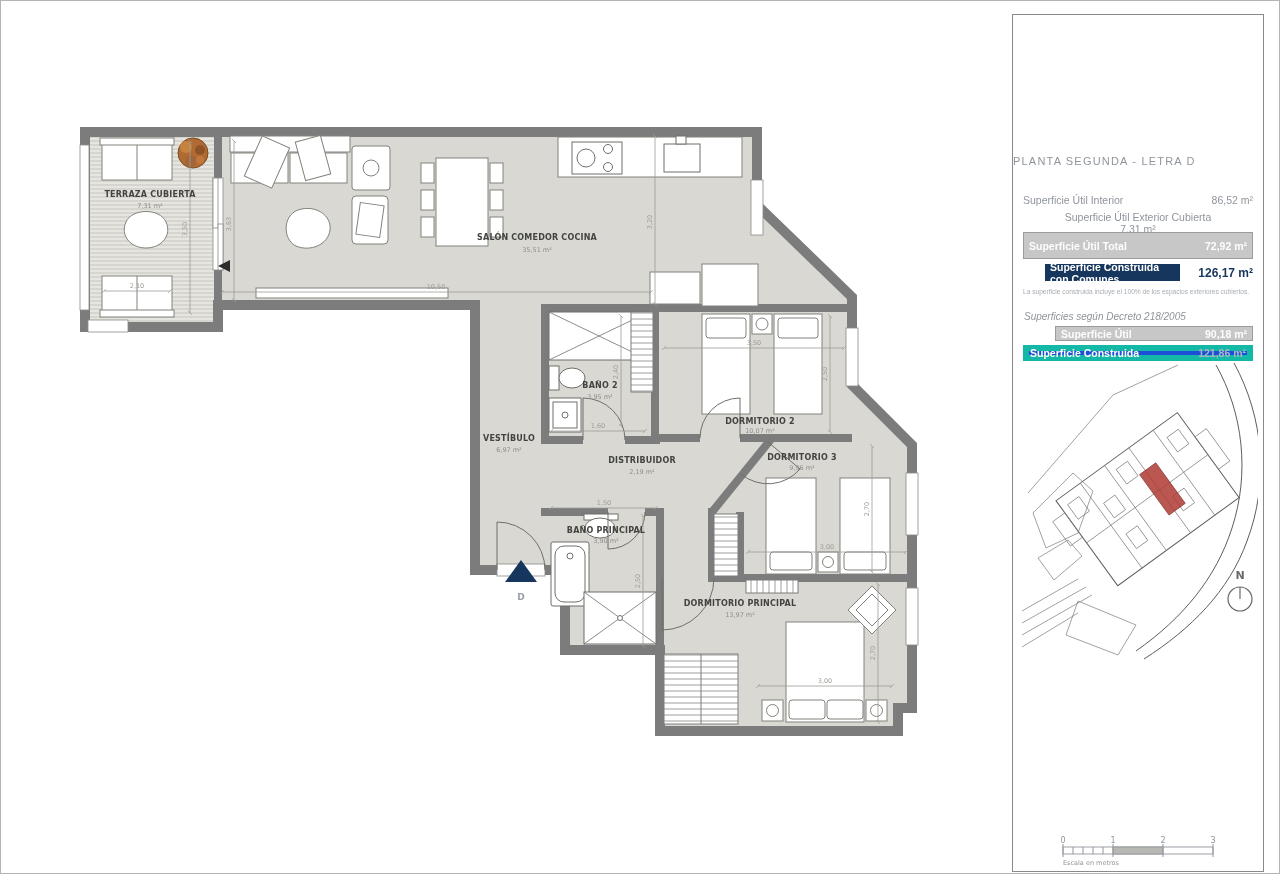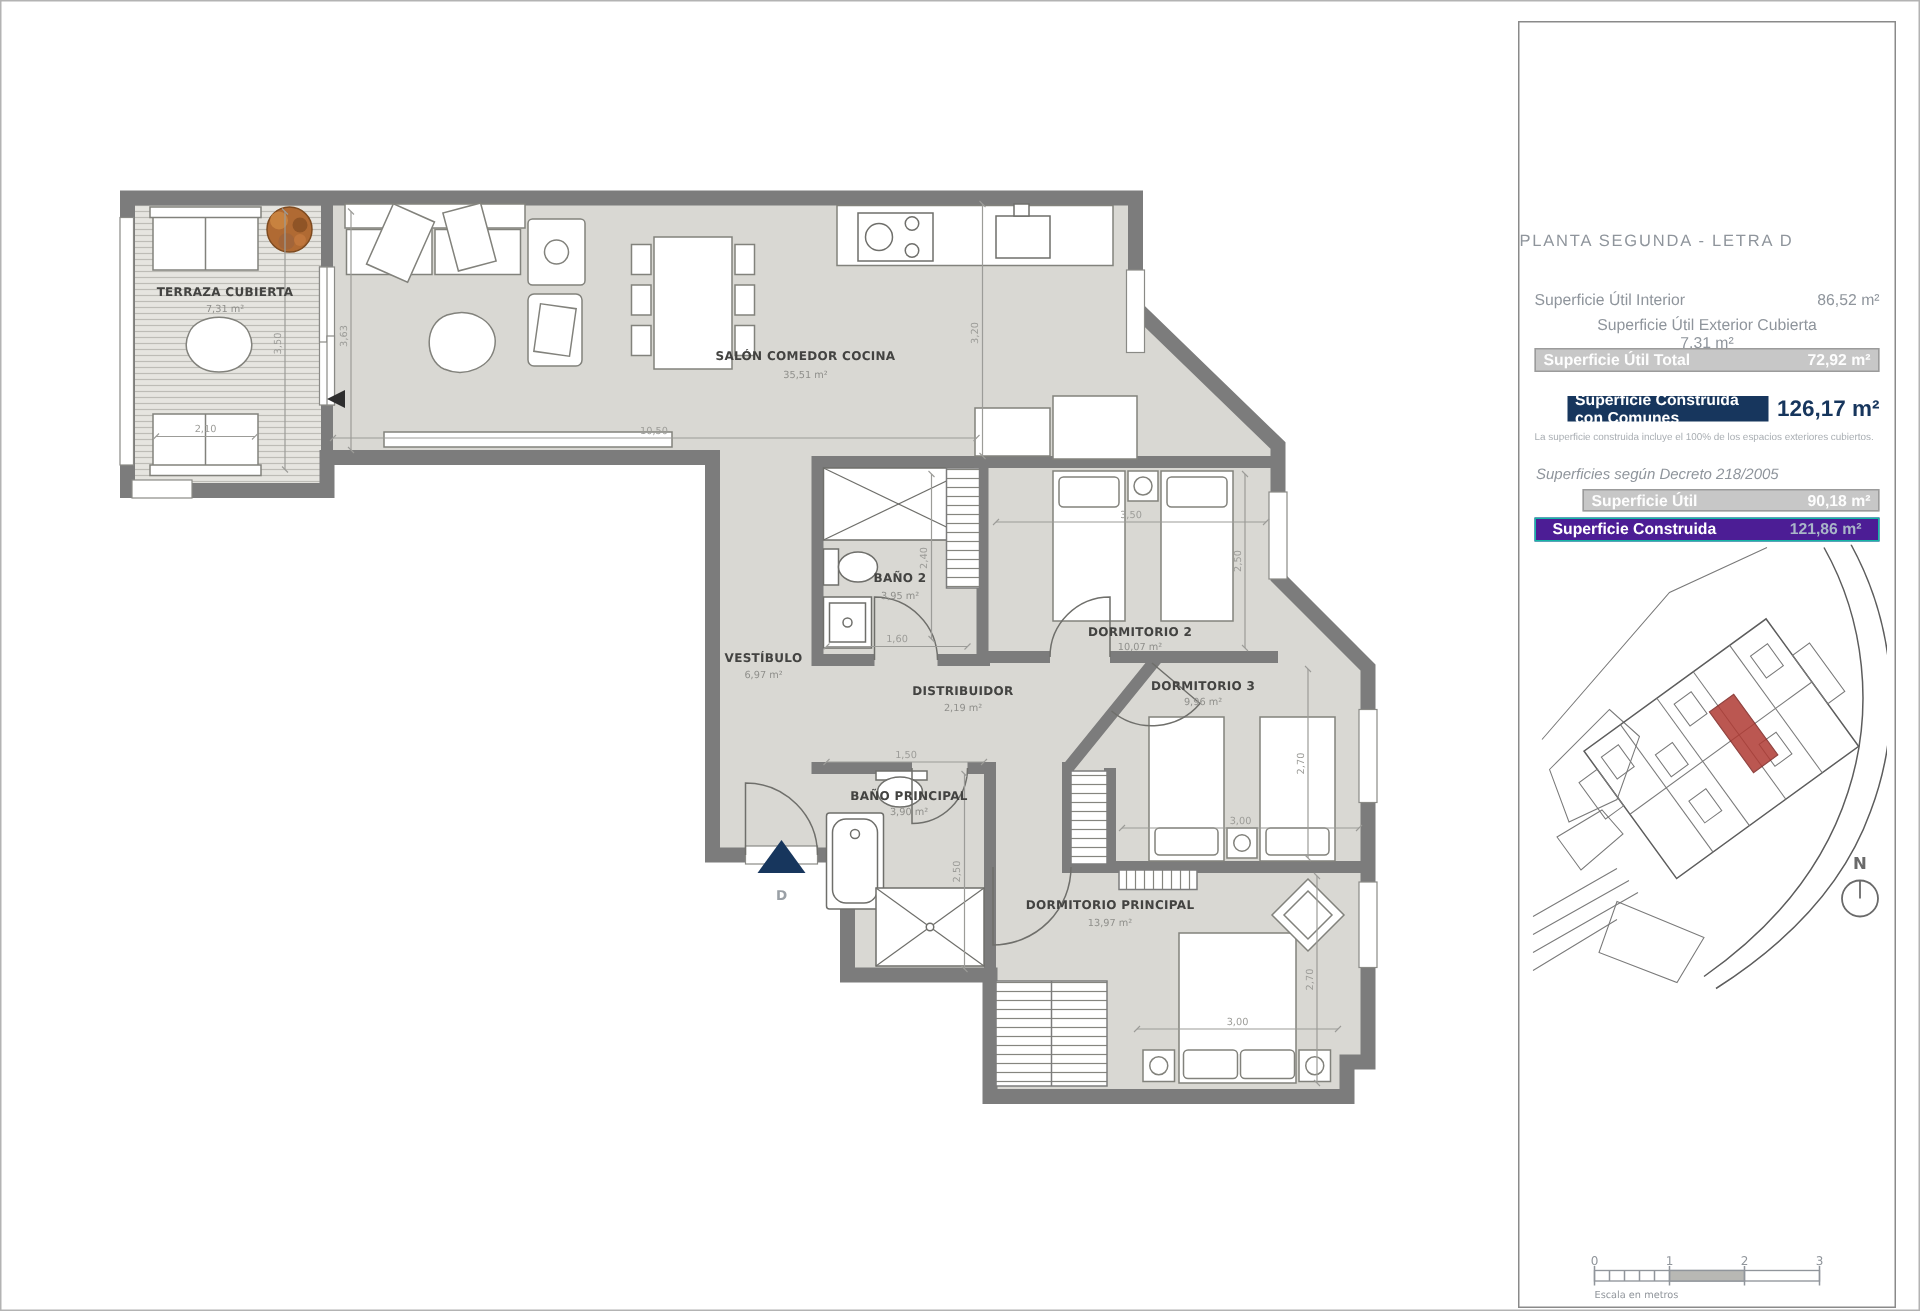--- a/index.html
+++ b/index.html
@@ -24,30 +24,30 @@
   
   .panel{position:absolute;left:1012px;top:14px;width:252px;height:858px;
          border:1px solid #8a8a8a;background:#fff;box-sizing:border-box;}
   .panel-title{position:absolute;top:140px;left:0;right:0;text-align:left;
          font-size:11px;letter-spacing:1.2px;color:#8f959c;}
   .arow{position:absolute;left:10px;right:10px;display:flex;justify-content:space-between;
          align-items:center;font-size:10.5px;color:#8f959c;box-sizing:border-box;}
   .r1{top:176px;height:18px;}
   .r2{top:196px;height:18px;flex-direction:column;}
   .gray-bar{background:#c7c7c7;border:1px solid #9b9b9b;color:#fdfdfd;font-weight:bold;padding:0 5px;}
-  .total{top:217px;height:16px;}
+  .total{top:217px;height:27px;}
   .navy-split{top:249px;height:17px;align-items:stretch;padding:0;margin-left:22px;}
   .navy-label{background:#17365d;color:#ffffff;font-weight:bold;flex:1;display:flex;
          align-items:center;padding:0 5px;font-size:10.5px;}
   .navy-value{color:#17365d;font-weight:bold;display:flex;align-items:center;
-         padding-left:6px;font-size:15px;white-space:nowrap;}
+         padding-left:18px;font-size:12px;white-space:nowrap;}
   .note{position:absolute;top:273px;left:10px;right:8px;font-size:6.6px;color:#a9aeb3;}
   .decreto{position:absolute;top:296px;left:11px;font-size:10px;color:#8f959c;font-style:italic;}
   .grayU{top:311px;height:15px;margin-left:32px;}
-  .navy-full{top:330px;height:16px;background:#4c1d95;border:1px solid #14b8a6;padding:0 11px;}
+  .navy-full{top:330px;height:16px;background:#1d4ed8;border:6px solid #14b8a6;padding:0 1px;}
   .navy-full .lab{color:#ffffff;font-weight:bold;}
   .navy-full .val{color:#a9b6c8;font-weight:bold;}
   #siteplan-svg{position:absolute;top:348px;left:5px;}
   #scalebar-svg{position:absolute;top:818px;left:42px;}
   .sp{stroke:#5d5d5d;fill:none;stroke-width:1;}
   .spt{stroke:#7a7a7a;fill:none;stroke-width:.7;}
   .sbt{font-family:"DejaVu Sans",sans-serif;font-size:8px;fill:#90959b;}
   .sbc{font-family:"DejaVu Sans",sans-serif;font-size:6.5px;fill:#90959b;}
   .north-n{font-family:"DejaVu Sans",sans-serif;font-size:11px;font-weight:bold;fill:#6a6a6a;}
 </style>

